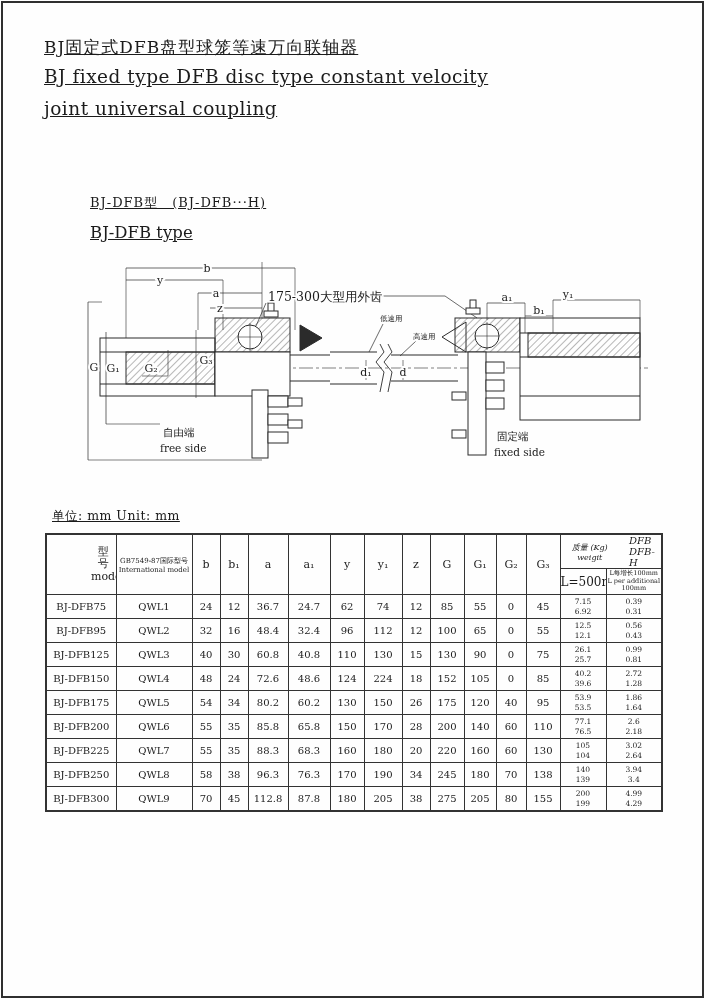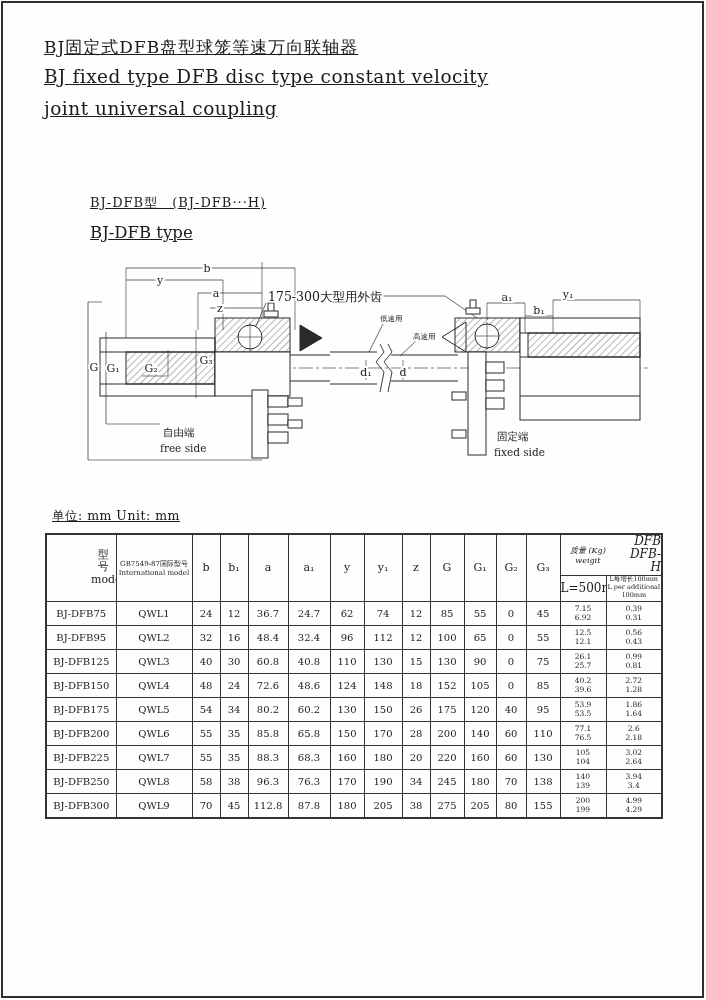--- a/index.html
+++ b/index.html
@@ -37,21 +37,21 @@
   .spec-table tbody td{height:23px;}
   .hdr-2line span{display:block;line-height:1.15;margin-left:44px;}
   .hdr-model{font-size:11px;}
   .hdr-intl span{display:block;}
   .hdr-intl .zh{font-size:7px;}
   .hdr-intl .en{font-size:7px;text-align:center;}
   .hdr-letter{font-size:11px;}
   .weight-head{padding:1px 2px;}
   .weight-head .wrap{display:flex;align-items:center;justify-content:center;gap:10px;font-style:italic;}
   .weight-head .wtitle{font-size:8px;}
-  .weight-head .wtype{font-size:12px;line-height:1.1;text-align:right;}
+  .weight-head .wtype{font-size:10px;line-height:1.1;text-align:left;}
   .hdr-l500{font-size:12px;margin-left:36px;}
   .hdr-ladd span{display:block;font-size:6.5px;line-height:1.2;}
   .c-model{font-size:10px;}
   .c-intl{font-size:10px;}
   .c-num{font-size:10px;}
   .c-weight div{font-size:7.5px;line-height:1.25;}
 </style>
 </head>
 <body>
 
@@ -314,21 +314,21 @@
         </td>
       </tr>
       <tr>
         <td class="c-model">BJ-DFB150</td>
         <td class="c-intl">QWL4</td>
         <td class="c-num">48</td>
         <td class="c-num">24</td>
         <td class="c-num">72.6</td>
         <td class="c-num">48.6</td>
         <td class="c-num">124</td>
-        <td class="c-num">148</td>
+        <td class="c-num">224</td>
         <td class="c-num">18</td>
         <td class="c-num">152</td>
         <td class="c-num">105</td>
         <td class="c-num">0</td>
         <td class="c-num">85</td>
         <td class="c-weight">
           <div>40.2</div>
           <div>39.6</div>
         </td>
         <td class="c-weight">

